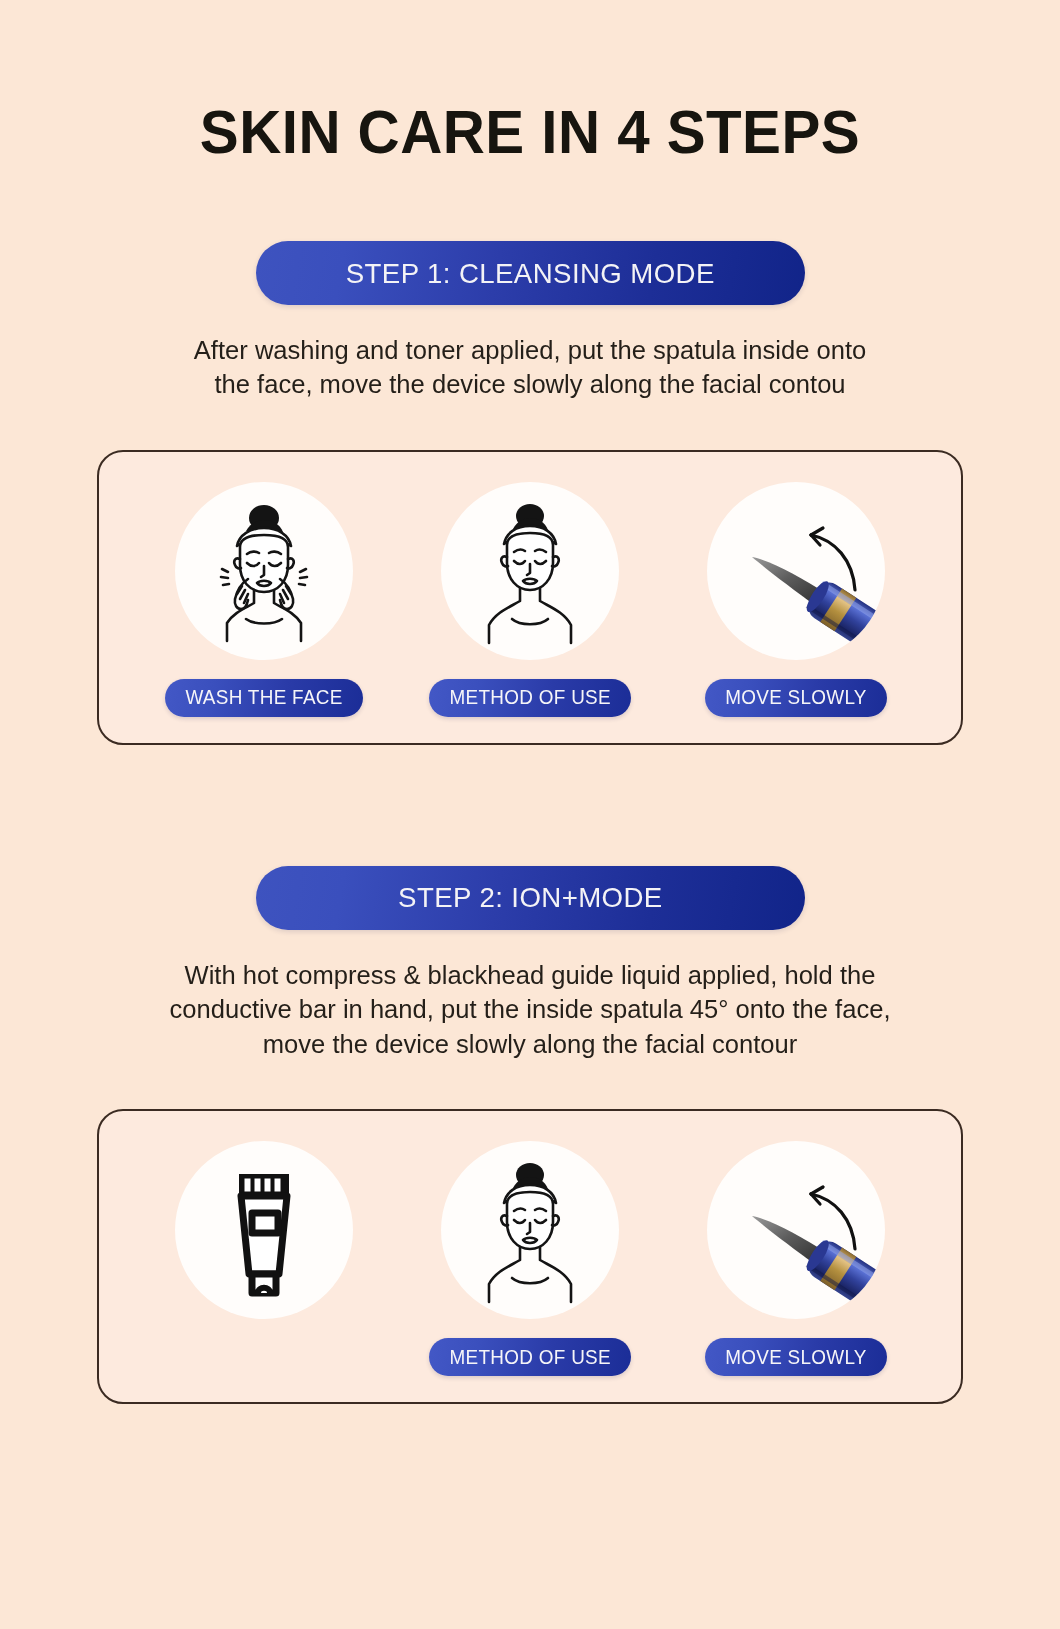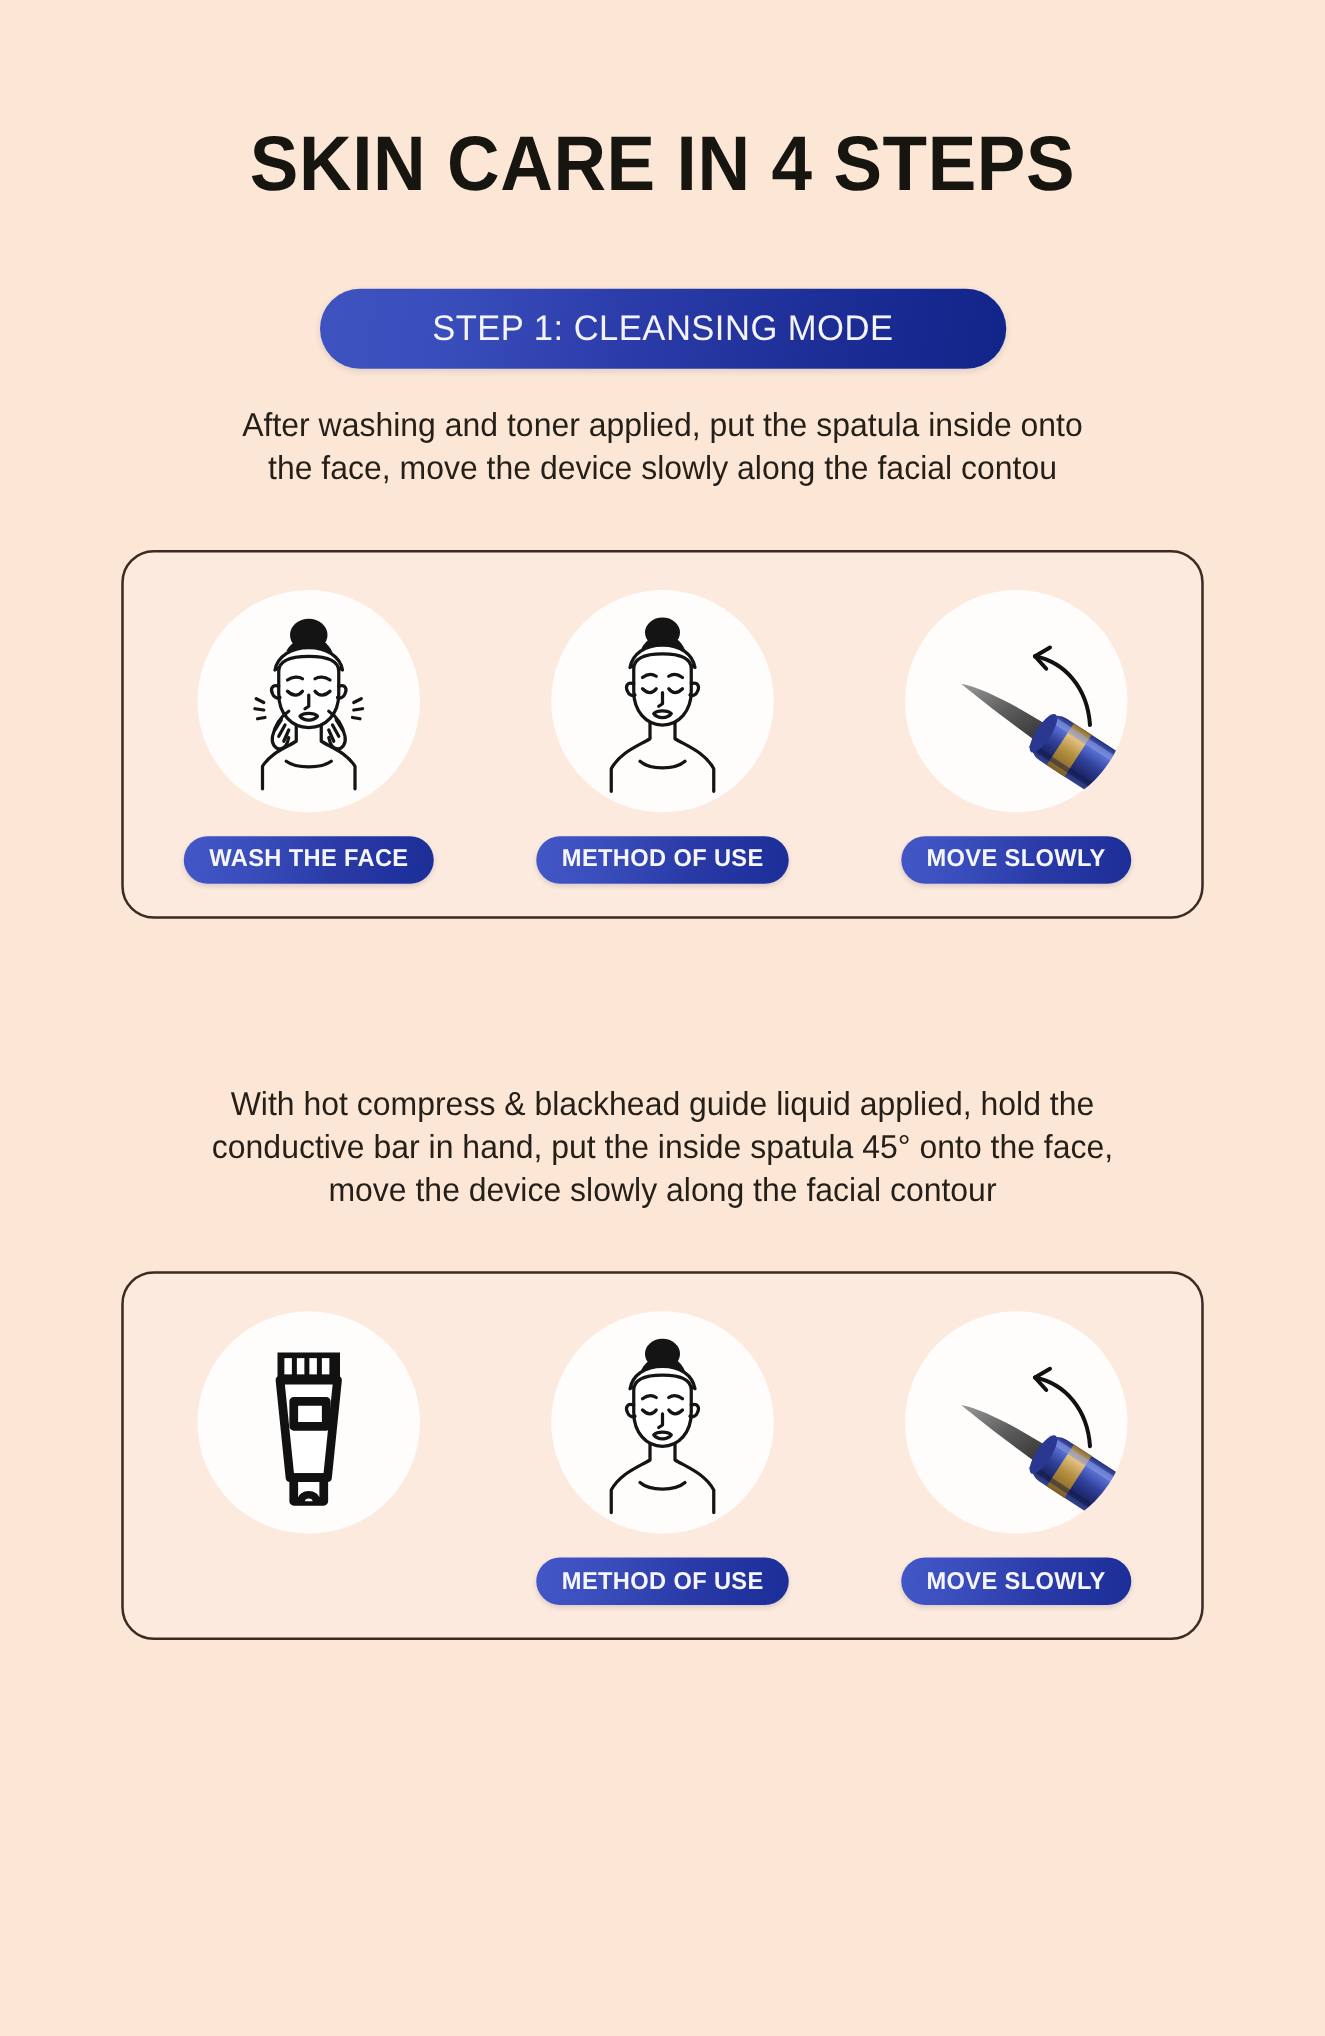--- a/index.html
+++ b/index.html
@@ -26,21 +26,21 @@
     color:#17150f;
     margin:0;
     padding-top:101px;
     line-height:1;
     transform:scaleX(0.94);
   }
 
   
   .banner-wrap{
     display:flex;justify-content:center;
-    margin-top:8px;
+    margin-top:18px;
   }
   .banner{
     width:549px;height:64px;
     border-radius:34px;
     background:linear-gradient(100deg,#3e53bf 0%,#3a4fbd 16%,#2c3daa 44%,#1d2e97 72%,#112489 100%);
     display:flex;align-items:center;justify-content:center;
     box-shadow:0 2px 5px rgba(40,40,90,.14);
   }
   .banner-text{
     color:#f4f3f6;
@@ -70,23 +70,22 @@
     margin:0 auto;
     border:2px solid #3b2b22;
     border-radius:26px;
     background:#fdeade;
     box-sizing:border-box;
     padding:30px 0 26px 0;
   }
   .row{
     display:flex;
     justify-content:space-between;
-    padding:0 48px;
+    padding:0 65px;
     box-sizing:border-box;
-    font-weight:bold;
   }
   .cell{
     width:200px;
     display:flex;flex-direction:column;align-items:center;
   }
   .circle{
     width:178px;height:178px;
     border-radius:50%;
     background:#fffdfb;
     display:flex;align-items:center;justify-content:center;
@@ -260,20 +259,25 @@
         <div class="pill">
           <span class="pill-text">MOVE SLOWLY</span>
         </div>
       </div>
 
     </div>
   </div>
 
   <div class="gap-card-banner"></div>
 
+  <div class="banner-wrap">
+    <div class="banner">
+      <span class="banner-text">STEP 2: ION+MODE</span>
+    </div>
+  </div>
 
   <div class="gap-banner-para"></div>
 
   <div class="para">
     <div>With hot compress &amp; blackhead guide liquid applied, hold the</div>
     <div>conductive bar in hand, put the inside spatula 45° onto the face,</div>
     <div>move the device slowly along the facial contour</div>
   </div>
 
   <div class="gap-para-card"></div>

